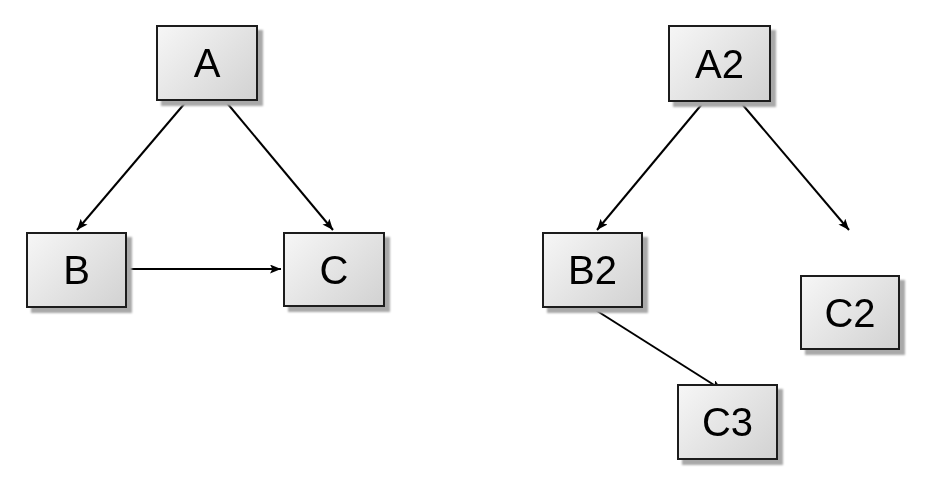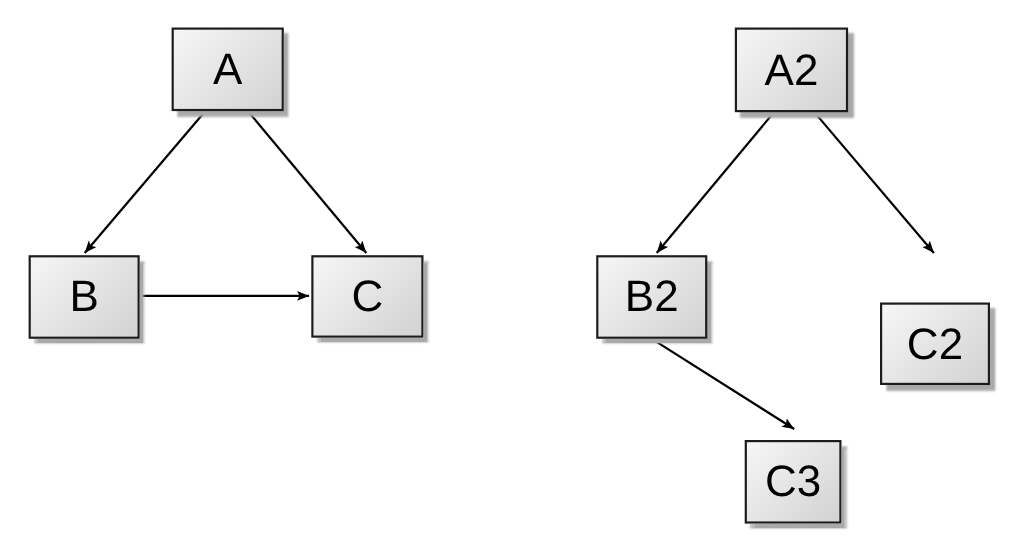--- a/index.html
+++ b/index.html
@@ -85,17 +85,17 @@
       </div>
       <div class="node" style="left: 668px; top: 25px; width: 103px; height: 77px;">
         <span class="node-label">A2</span>
       </div>
       <div class="node" style="left: 542px; top: 232px; width: 101px; height: 76px; text-align: right;">
         <span class="node-label">B2</span>
       </div>
       <div class="node" style="left: 800px; top: 232px; width: 100px; height: 75px; margin-top: 43px;">
         <span class="node-label">C2</span>
       </div>
-      <div class="node" style="left: 677px; top: 400px; width: 88px; height: 76px;">
+      <div class="node" style="left: 677px; top: 384px; width: 101px; height: 76px;">
         <span class="node-label">C3</span>
       </div>
     </div>
 </div>
 
 </body></html>

